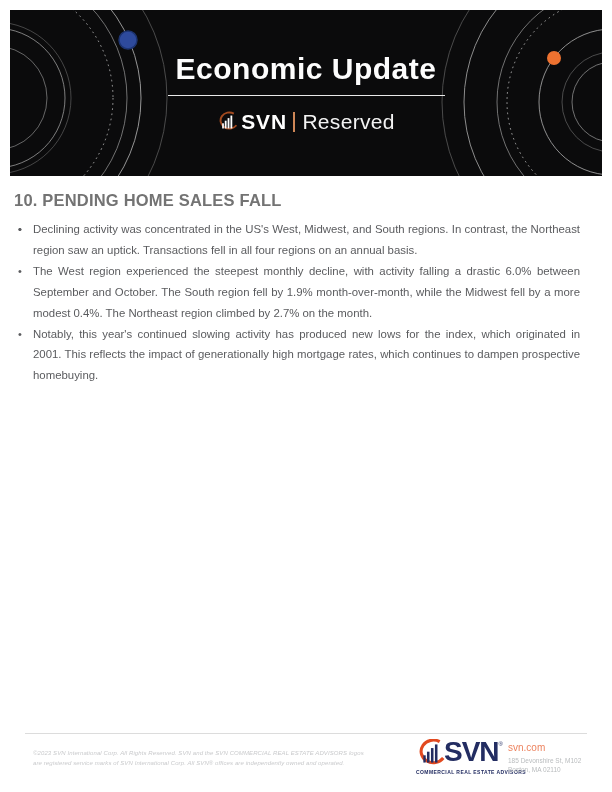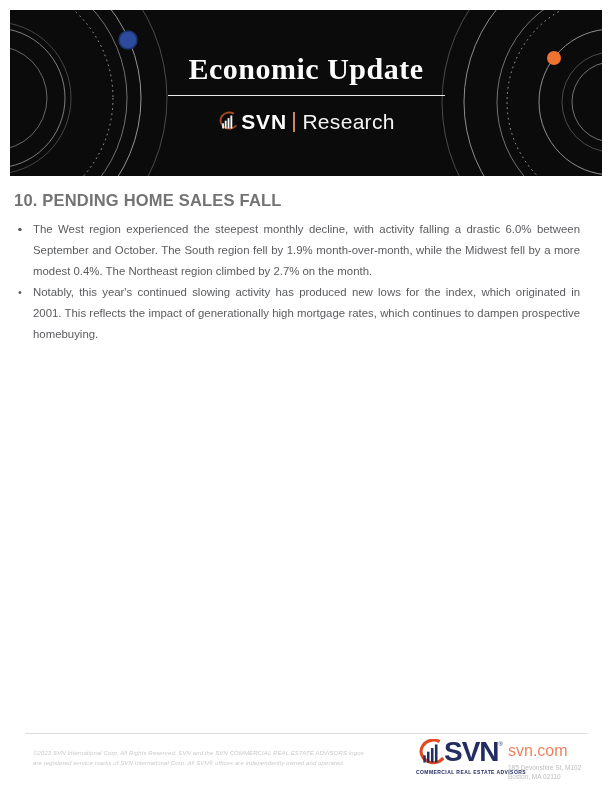--- a/index.html
+++ b/index.html
@@ -13,21 +13,21 @@
     position:absolute;left:10px;top:10px;width:592px;height:166px;
     background:#0b0b0c;overflow:hidden;
   }
   .banner svg.orbits{position:absolute;left:0;top:0;}
   .banner-inner{
     position:relative;z-index:2;height:100%;
     display:flex;flex-direction:column;align-items:center;
   }
   .banner-title{
     margin-top:42px;
-    font-family:Liberation Serif, serif;font-weight:bold;font-size:30px;
+    font-family:Liberation Sans, sans-serif;font-weight:bold;font-size:30px;
     color:#fdfdfd;letter-spacing:.5px;line-height:1.1;
   }
   .banner-divider{width:277px;height:1px;background:#e9e9e9;margin-top:10px;}
   .brand-row{display:flex;align-items:center;margin-top:14px;}
   .brand-name{font-size:21px;font-weight:700;color:#ffffff;letter-spacing:.8px;margin-left:2px;}
   .brand-sep{width:2.5px;height:20px;background:#cf8757;margin:0 7px 0 6px;}
   .brand-division{font-size:21px;font-weight:400;color:#f3f3f3;letter-spacing:.3px;}
 
   
   .content{position:absolute;left:33px;top:176px;width:547px;color:#5a5b5e;}
@@ -54,21 +54,21 @@
   .footer-logo-row{display:flex;align-items:flex-start;}
   .svn-footer-name{
     font-size:28px;font-weight:700;color:#232d62;letter-spacing:-1px;line-height:26px;margin-left:-3px;
   }
   .svn-footer-mark{font-size:6px;color:#232d62;vertical-align:top;line-height:10px;}
   .svn-footer-tagline{
     font-size:5px;font-weight:700;color:#232d62;letter-spacing:.42px;
     white-space:nowrap;margin-top:1px;
   }
   .footer-right{position:absolute;left:508px;top:9px;}
-  .footer-website{font-size:16px;color:#ed8460;text-decoration:none;display:block;}
+  .footer-website{font-size:10px;color:#ed8460;text-decoration:none;display:block;}
   .footer-address{font-size:6.5px;line-height:9px;color:#b9bcbe;margin-top:3px;}
 </style>
 </head>
 <body>
 
 <div class="page">
 
   <div class="banner">
     <svg class="orbits" width="592" height="166" viewBox="0 0 592 166" aria-hidden="true">
 
@@ -101,30 +101,30 @@
       <div class="brand-row">
         <svg width="22" height="22" viewBox="0 0 34 32" aria-hidden="true">
           <path d="M 26 3 A 13.5 12.5 0 1 0 30 21" fill="none" stroke="#a34a1f" stroke-width="3"></path>
           <rect x="8" y="18" width="2.6" height="8" fill="#ffffff"></rect>
           <rect x="12" y="14" width="2.8" height="12" fill="#ffffff"></rect>
           <rect x="16.4" y="10" width="2.8" height="16" fill="#ffffff"></rect>
           <rect x="20.8" y="6" width="2.8" height="20" fill="#ffffff"></rect>
         </svg>
         <span class="brand-name">SVN</span>
         <span class="brand-sep"></span>
-        <span class="brand-division">Research</span>
+        <span class="brand-division">Reserved</span>
       </div>
     </div>
   </div>
 
   <div class="content">
     <h2 class="section-heading">10. PENDING HOME SALES FALL</h2>
     <ul class="bullets">
         <li><span class="blt">•</span></li>
-        <li><span class="blt">•</span></li>
+        <li><span class="blt">•</span><span>Declining activity was concentrated in the US's West, Midwest, and South regions. In contrast, the Northeast region saw an uptick. Transactions fell in all four regions on an annual basis.</span></li>
         <li><span class="blt">•</span><span>The West region experienced the steepest monthly decline, with activity falling a drastic 6.0% between September and October. The South region fell by 1.9% month-over-month, while the Midwest fell by a more modest 0.4%. The Northeast region climbed by 2.7% on the month.</span></li>
         <li><span class="blt">•</span><span>Notably, this year's continued slowing activity has produced new lows for the index, which originated in 2001. This reflects the impact of generationally high mortgage rates, which continues to dampen prospective homebuying.</span></li>
       </ul>
   </div>
 
   <div class="footer">
     <div class="footer-divider"></div>
 
     <div class="disclaimer">
       <div>©2023 SVN International Corp. All Rights Reserved. SVN and the SVN COMMERCIAL REAL ESTATE ADVISORS logos</div>

